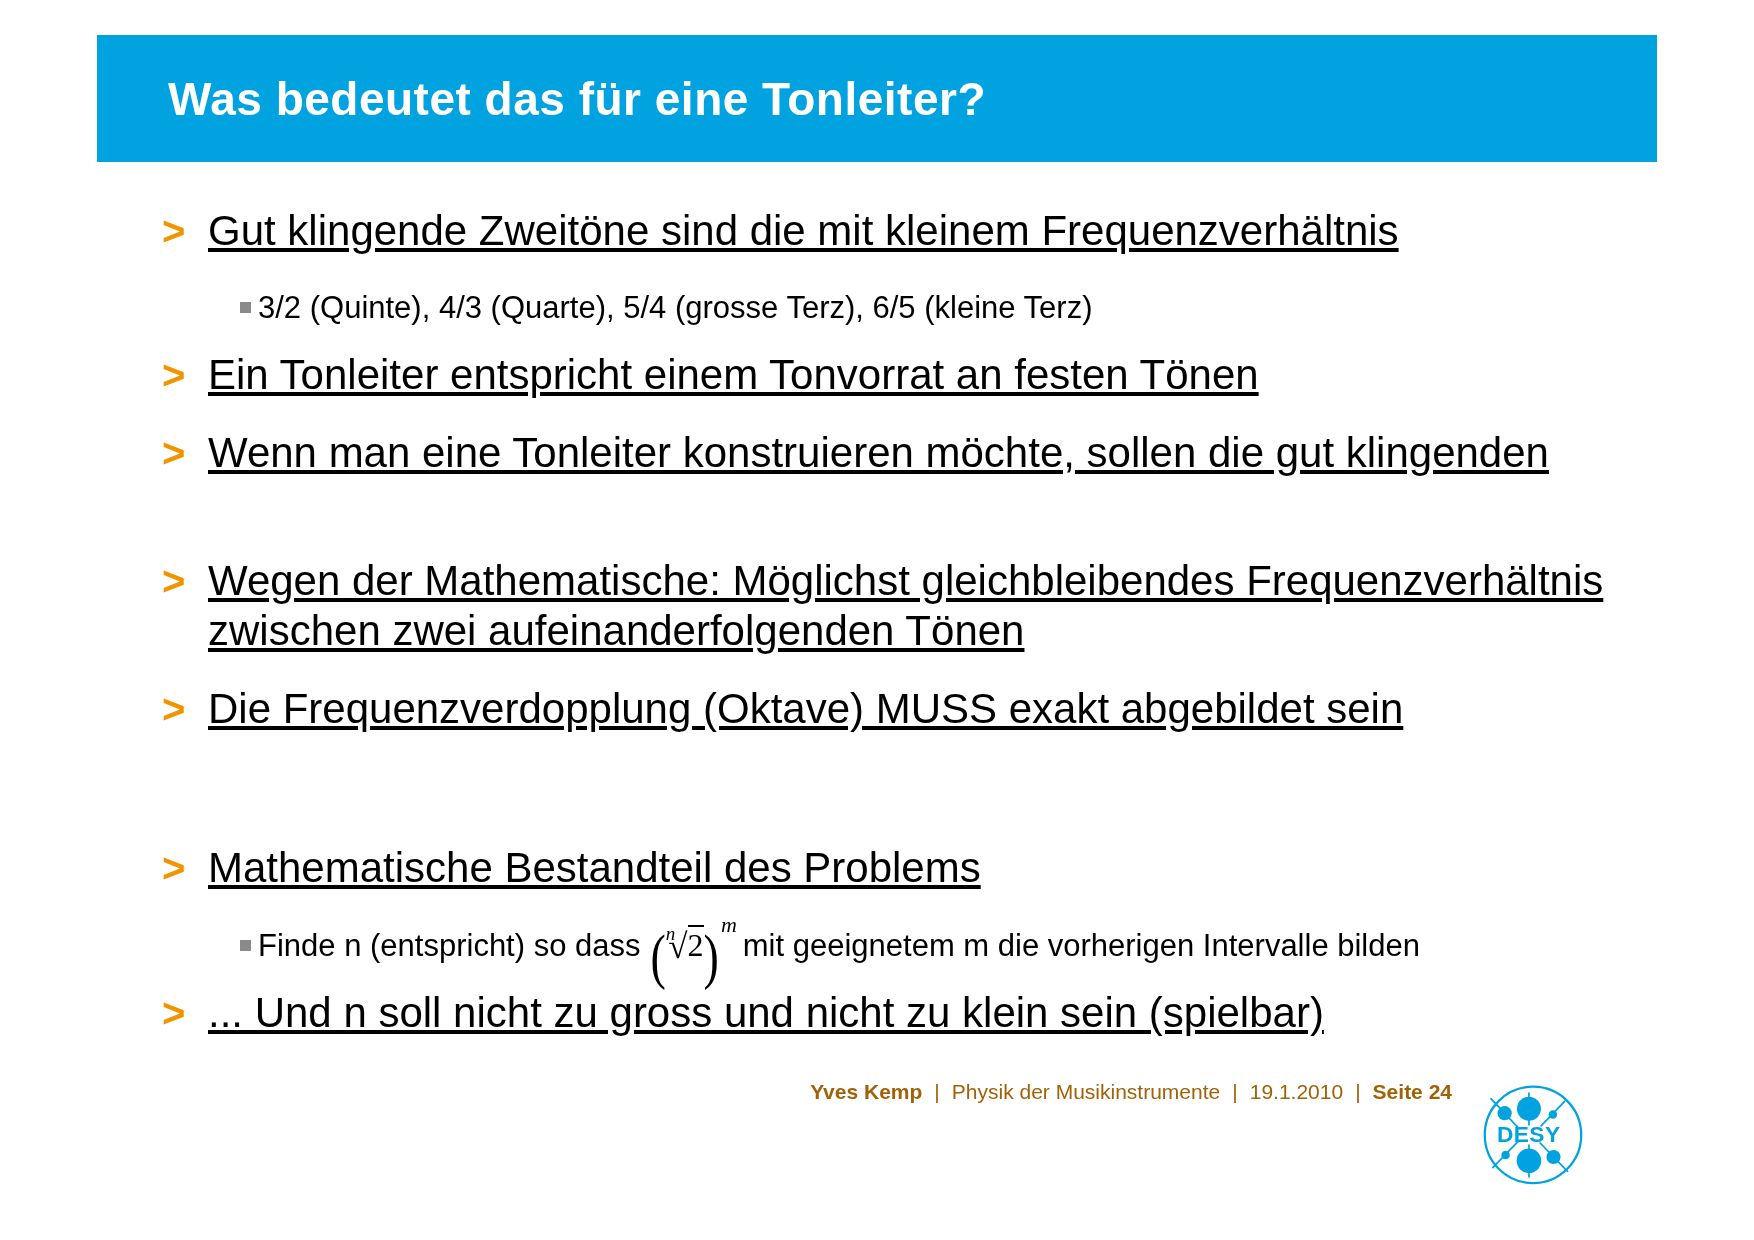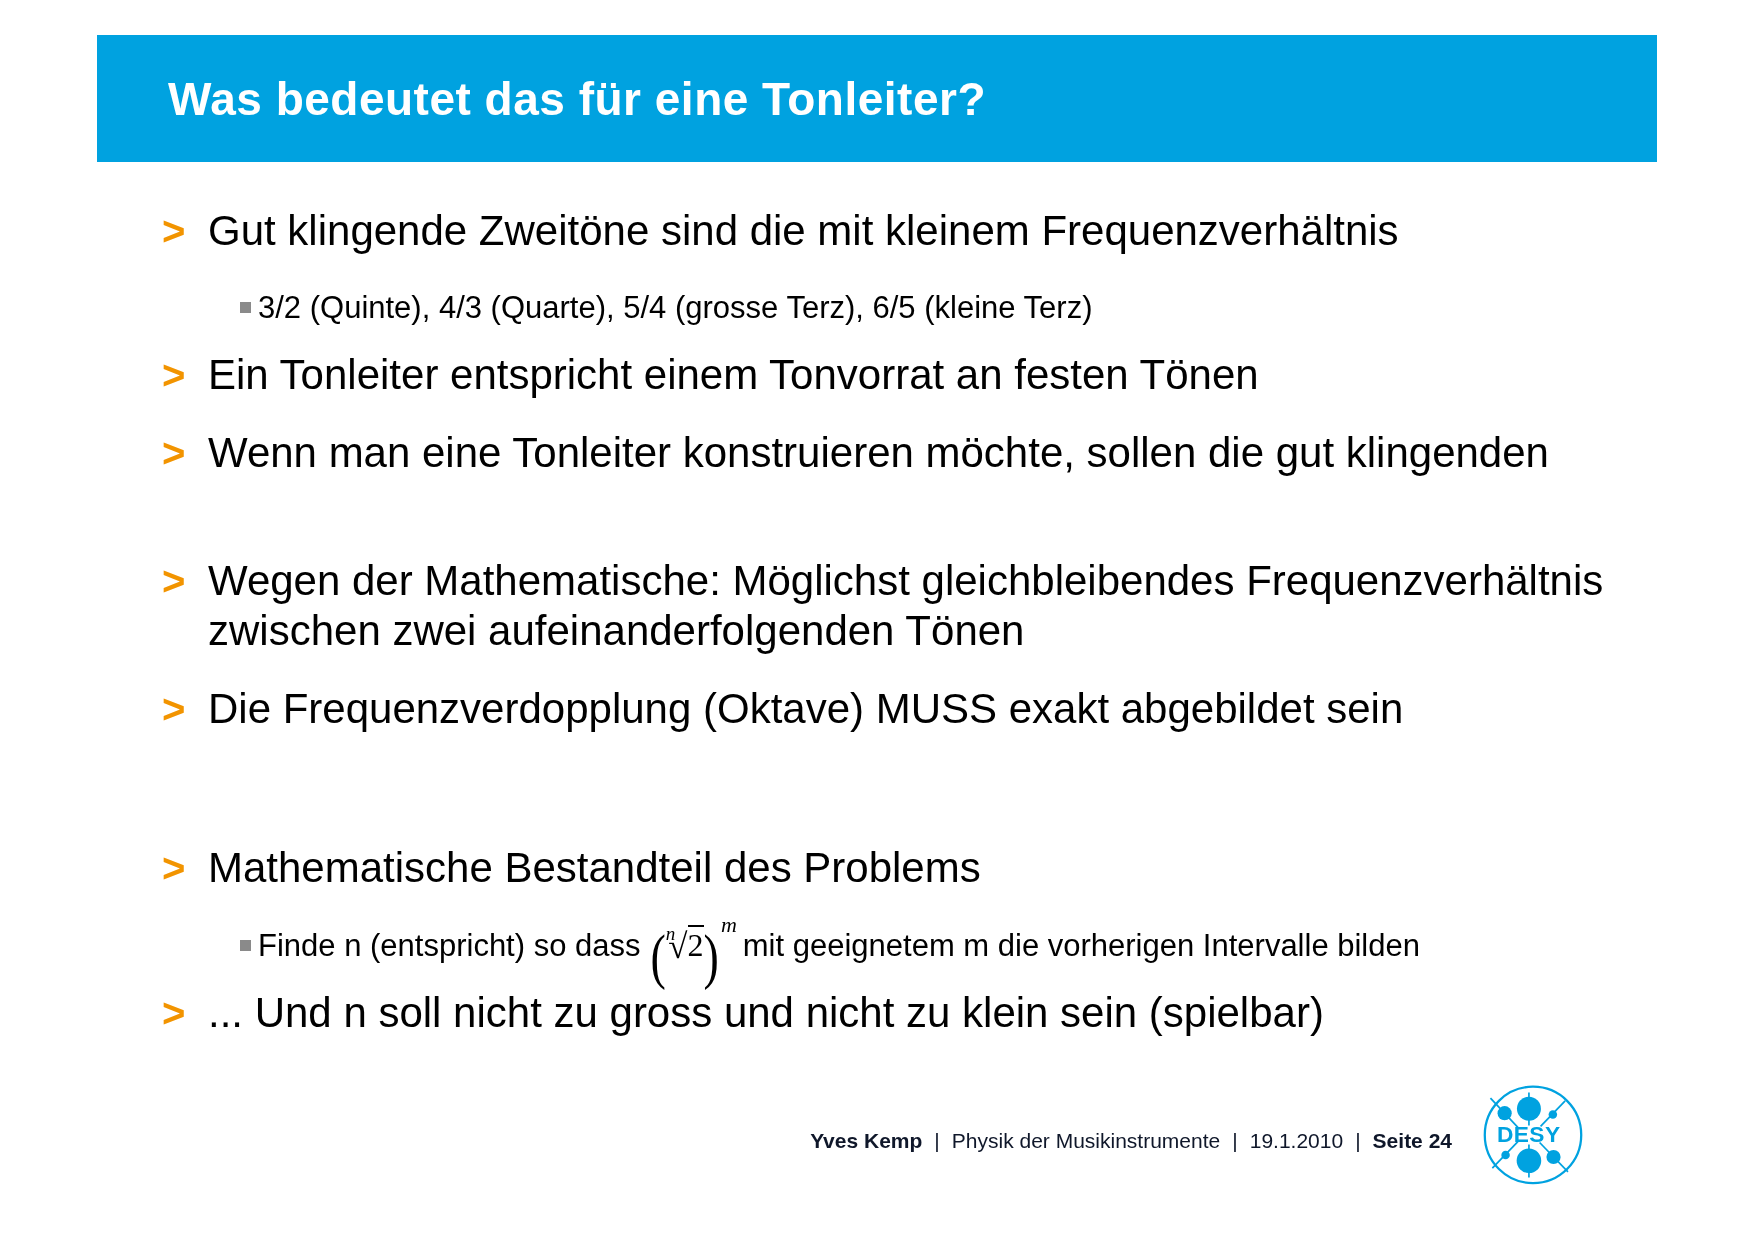--- a/index.html
+++ b/index.html
@@ -17,21 +17,21 @@
     margin:0 0 0 71px; font-size:46px; font-weight:700; color:#ffffff;
     letter-spacing:0.5px; white-space:nowrap;
   }
   
   .row { position:absolute; display:flex; align-items:flex-start; }
   .lvl1 { left:162px; width:1500px; font-size:42px; line-height:50px; }
   .lvl1 .marker {
     flex:none; width:46px; color:#F29400; font-weight:700; font-size:40px;
     line-height:50px;
   }
-  .lvl1 .btext { flex:1; }
+  .lvl1 .btext { flex:1;text-decoration:underline; }
   .lvl2 { left:240px; width:1430px; font-size:31px; line-height:40px; }
   .sq { flex:none; width:11px; height:11px; background:#8a8a8a; margin-top:14px; }
   .lvl2 .btext { margin-left:7px; }
   .r0 { top:206px; } .r1 { top:288px;text-align:center; } .r2 { top:350px; }
   .r3 { top:428px; } .r4 { top:556px; } .r5 { top:684px; }
   .r6 { top:843px; } .r7 { top:926px; } .r8 { top:988px; }
   
   .fwrap { white-space:nowrap; }
   .fml {
     display:inline-block; font-family:"Liberation Serif","DejaVu Serif",serif;
@@ -40,21 +40,21 @@
   .fp {
     display:inline-block; font-size:46px; transform:scaleY(1.35);
     vertical-align:-10px; font-weight:400;
   }
   .fri { font-style:italic; font-size:19px; position:relative; top:-22px; margin-right:-7px; }
   .frs { font-size:35px; position:relative; top:-4px; }
   .frc { font-size:32px; border-top:2px solid #000; position:relative; top:-6px; }
   .fex { font-style:italic; font-size:22px; position:relative; top:-30px; margin-left:2px; }
   
   .footer {
-    position:absolute; top:1129px; right:302px; font-size:21px; color:#0f172a;
+    position:absolute; top:1080px; right:302px; font-size:21px; color:#a16207;
     white-space:nowrap;
   }
   .footer .sep { margin:0 12px; }
   .footer .b { font-weight:700; }
   
   .logo { position:absolute; left:1481px; top:1082px; width:104px; height:104px; }
 </style>
 </head>
 <body>
 

